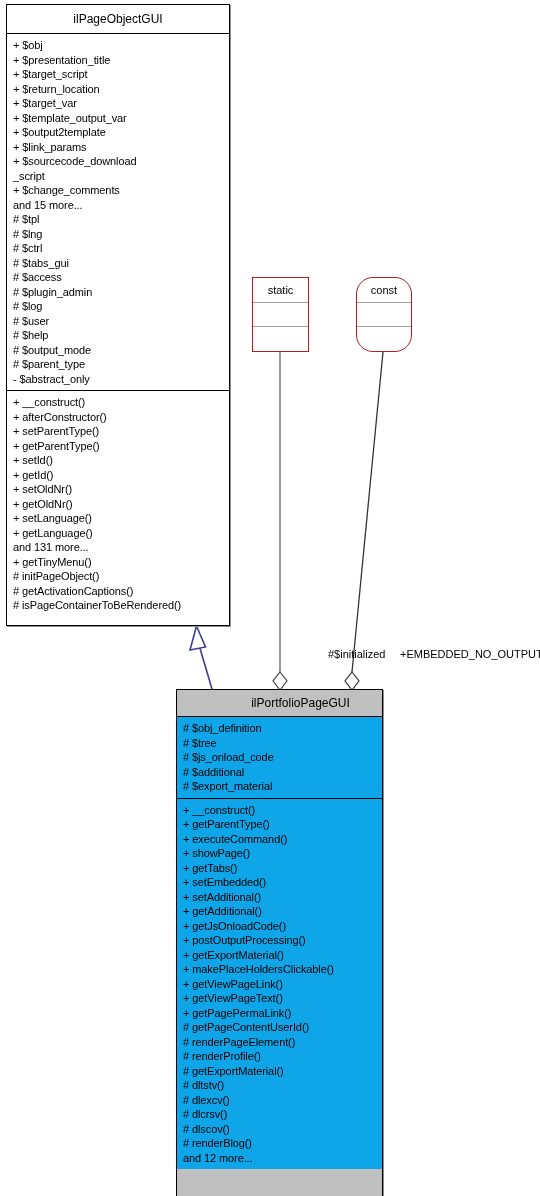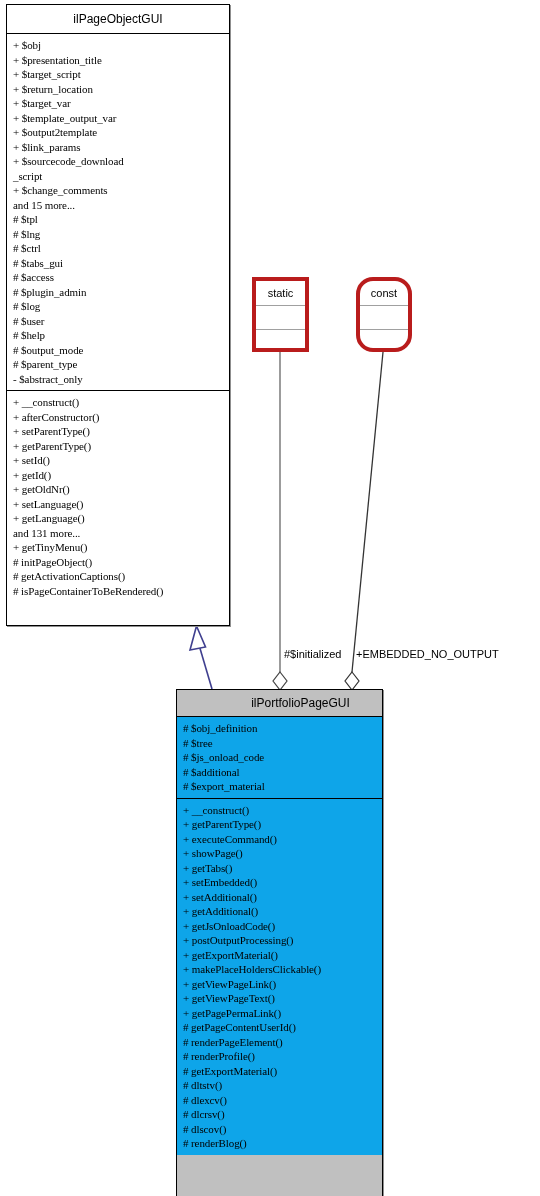--- a/index.html
+++ b/index.html
@@ -44,21 +44,20 @@
     white-space: nowrap;
   }
   .uml-class .cls-sep {
     border-top: 1px solid #000000;
     height: 0;
     font-size: 0;
     line-height: 0;
   }
   .uml-class .cls-members {
     padding: 4px 4px 4px 6px;
-    font-family: Liberation Serif, serif;
   }
   .uml-class .member {
     font-size: 11px;
     line-height: 14.5px;
     white-space: nowrap;
     letter-spacing: -0.1px;
   }
 
   
   #class-ilpageobjectgui {
@@ -89,21 +88,21 @@
     padding-bottom: 6px;
     padding-left: 46px;
   }
   #class-ilportfoliopagegui .cls-members { background: #0ea5e9; }
 
   
   .mini-class {
     position: absolute;
     box-sizing: border-box;
     background: #ffffff;
-    border: 4px solid #b91c1c;
+    border: 1px solid #b91c1c;
   }
   .mini-class .mini-title {
     text-align: center;
     font-size: 11px;
     line-height: 14px;
     padding: 5px 6px;
     white-space: nowrap;
   }
   .mini-class .mini-row {
     border-top: 1px solid #a0a0a0;
@@ -113,20 +112,21 @@
   #class-const  { left: 356px; top: 277px; width: 56px; height: 75px; border-radius: 17px; }
 
   
   .edge-label {
     position: absolute;
     font-size: 11px;
     line-height: 13px;
     white-space: nowrap;
     color: #000000;
     background: transparent;
+    margin-left: 44px;
   }
   #label-initialized { left: 284px; top: 648px; }
   #label-embedded    { left: 356px; top: 648px; }
 </style>
 </head>
 <body>
 
 <div id="canvas">
 
   <svg class="edges" viewBox="0 0 540 1196" xmlns="http://www.w3.org/2000/svg">
@@ -177,20 +177,21 @@
       <div class="member">- $abstract_only</div>
     </div>
     <div class="cls-sep"></div>
     <div class="cls-members">
       <div class="member">+ __construct()</div>
       <div class="member">+ afterConstructor()</div>
       <div class="member">+ setParentType()</div>
       <div class="member">+ getParentType()</div>
       <div class="member">+ setId()</div>
       <div class="member">+ getId()</div>
+      <div class="member">+ setOldNr()</div>
       <div class="member">+ getOldNr()</div>
       <div class="member">+ setLanguage()</div>
       <div class="member">+ getLanguage()</div>
       <div class="member">and 131 more...</div>
       <div class="member">+ getTinyMenu()</div>
       <div class="member"># initPageObject()</div>
       <div class="member"># getActivationCaptions()</div>
       <div class="member"># isPageContainerToBeRendered()</div>
     </div>
   </div>
@@ -239,16 +240,17 @@
       <div class="member">+ getPagePermaLink()</div>
       <div class="member"># getPageContentUserId()</div>
       <div class="member"># renderPageElement()</div>
       <div class="member"># renderProfile()</div>
       <div class="member"># getExportMaterial()</div>
       <div class="member"># dltstv()</div>
       <div class="member"># dlexcv()</div>
       <div class="member"># dlcrsv()</div>
       <div class="member"># dlscov()</div>
       <div class="member"># renderBlog()</div>
+      <div class="member">and 12 more...</div>
     </div>
   </div>
 
 </div>
 
 </body></html>

